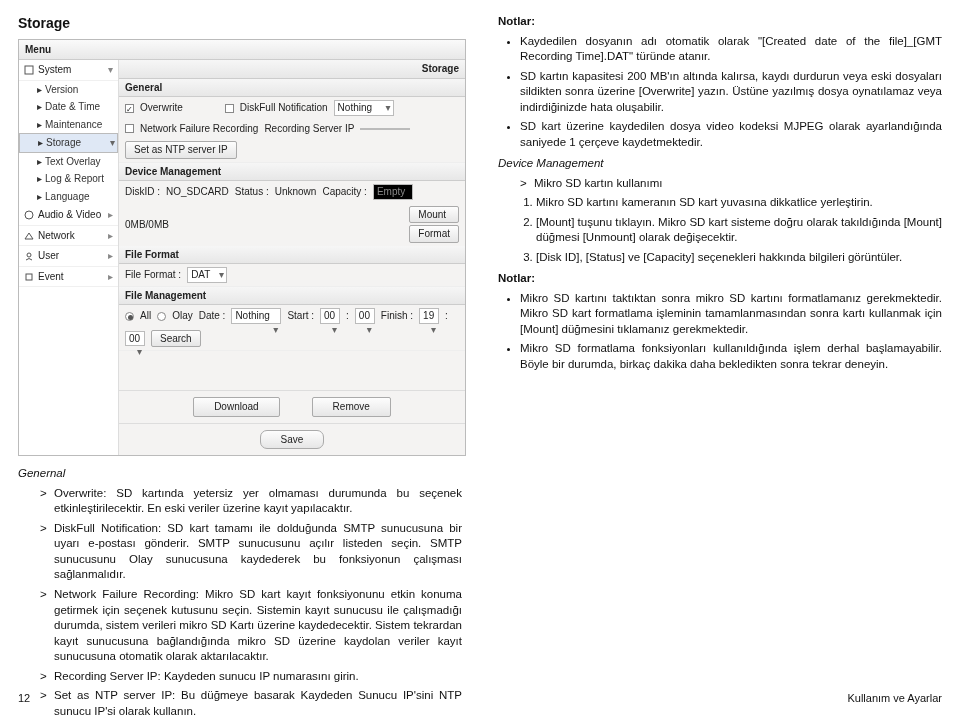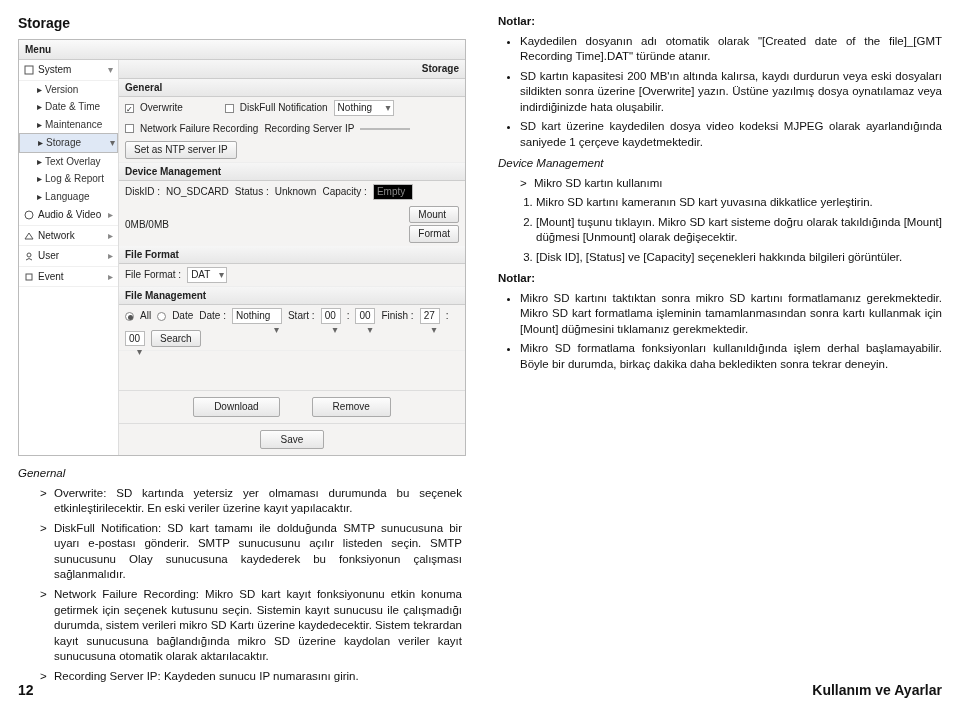--- a/index.html
+++ b/index.html
@@ -83,21 +83,21 @@
     padding: 0 0 0 22px;
   }
   ul.gtlist   { list-style: none; }
   ul.gtlist li { position:relative; padding-left:14px; margin-bottom:4px; text-align:justify;}
   ul.gtlist li::before { content:">"; position:absolute; left:0; }
   ul.bullets  { list-style: disc; }
   ul.bullets li { margin-bottom:4px; text-align:justify;}
   ol.numlist li { margin-bottom:4px; text-align:justify;}
 
   .page-footer-left, .page-footer-right {
-    position:absolute; bottom:22px; font-size:14px; font-weight:700;
+    position:absolute; bottom:16px; font-size:11px; font-weight:400;
   }
   .page-footer-left  { left:18px; }
   .page-footer-right { right:18px; }
   body { position:relative; }
 </style>
 </head>
 <body>
 
 <div class="col col-left">
   <h2 class="section-title">Storage</h2>
@@ -211,52 +211,53 @@
         <div class="row border">
           <span>File Format :</span>
           <span class="sel" style="width:40px">DAT</span>
         </div>
 
         <div class="phead">File Management</div>
         <div class="row">
           <span class="rdo on"></span>
           <span>All</span>
           <span class="rdo"></span>
-          <span>Date</span>
+          <span>Olay</span>
           <span>Date :</span>
           <span class="sel" style="width:50px">Nothing</span>
           <span>Start :</span>
           <span class="sel" style="width:20px">00</span>
           <span>:</span>
           <span class="sel" style="width:20px">00</span>
           <span>Finish :</span>
-          <span class="sel" style="width:20px">27</span>
+          <span class="sel" style="width:20px">19</span>
           <span>:</span>
           <span class="sel" style="width:20px">00</span>
           <span class="btn">Search</span>
         </div>
 
         <div style="height:40px; border-top:1px solid #eee;"></div>
         <div class="footer">
           <span class="btn">Download</span>
           <span class="btn">Remove</span>
         </div>
         <div class="footer save">
-          <span class="btn" style="margin:0 auto;">Save</span>
+          <span class="btn" style="margin:0 auto;border-radius:7px;">Save</span>
         </div>
       </div>
     </div>
   </div>
 
   <div class="italic-head">Genernal</div>
   <ul class="gtlist">
     <li>Overwrite: SD kartında yetersiz yer olmaması durumunda bu seçenek etkinleştirilecektir. En eski veriler üzerine kayıt yapılacaktır.</li>
     <li>DiskFull Notification: SD kart tamamı ile dolduğunda SMTP sunucusuna bir uyarı e-postası gönderir. SMTP sunucusunu açılır listeden seçin. SMTP sunucusunu Olay sunucusuna kaydederek bu fonksiyonun çalışması sağlanmalıdır.</li>
     <li>Network Failure Recording: Mikro SD kart kayıt fonksiyonunu etkin konuma getirmek için seçenek kutusunu seçin. Sistemin kayıt sunucusu ile çalışmadığı durumda, sistem verileri mikro SD Kartı üzerine kaydedecektir. Sistem tekrardan kayıt sunucusuna bağlandığında mikro SD üzerine kaydolan veriler kayıt sunucusuna otomatik olarak aktarılacaktır.</li>
     <li>Recording Server IP: Kaydeden sunucu IP numarasını girin.</li>
+    <li>Set as NTP server IP: Bu düğmeye basarak Kaydeden Sunucu IP'sini NTP sunucu IP'si olarak kullanın.</li>
   </ul>
 </div>
 
 <div class="col col-right">
   <div style="font-weight:700; margin:0 0 4px 0;">Notlar:</div>
   <ul class="bullets">
     <li>Kaydedilen dosyanın adı otomatik olarak "[Created date of the file]_[GMT Recording Time].DAT" türünde atanır.</li>
     <li>SD kartın kapasitesi 200 MB'ın altında kalırsa, kaydı durdurun veya eski dosyaları sildikten sonra üzerine [Overwrite] yazın. Üstüne yazılmış dosya oynatılamaz veya indirdiğinizde hata oluşabilir.</li>
     <li>SD kart üzerine kaydedilen dosya video kodeksi MJPEG olarak ayarlandığında saniyede 1 çerçeve kaydetmektedir.</li>
   </ul>

